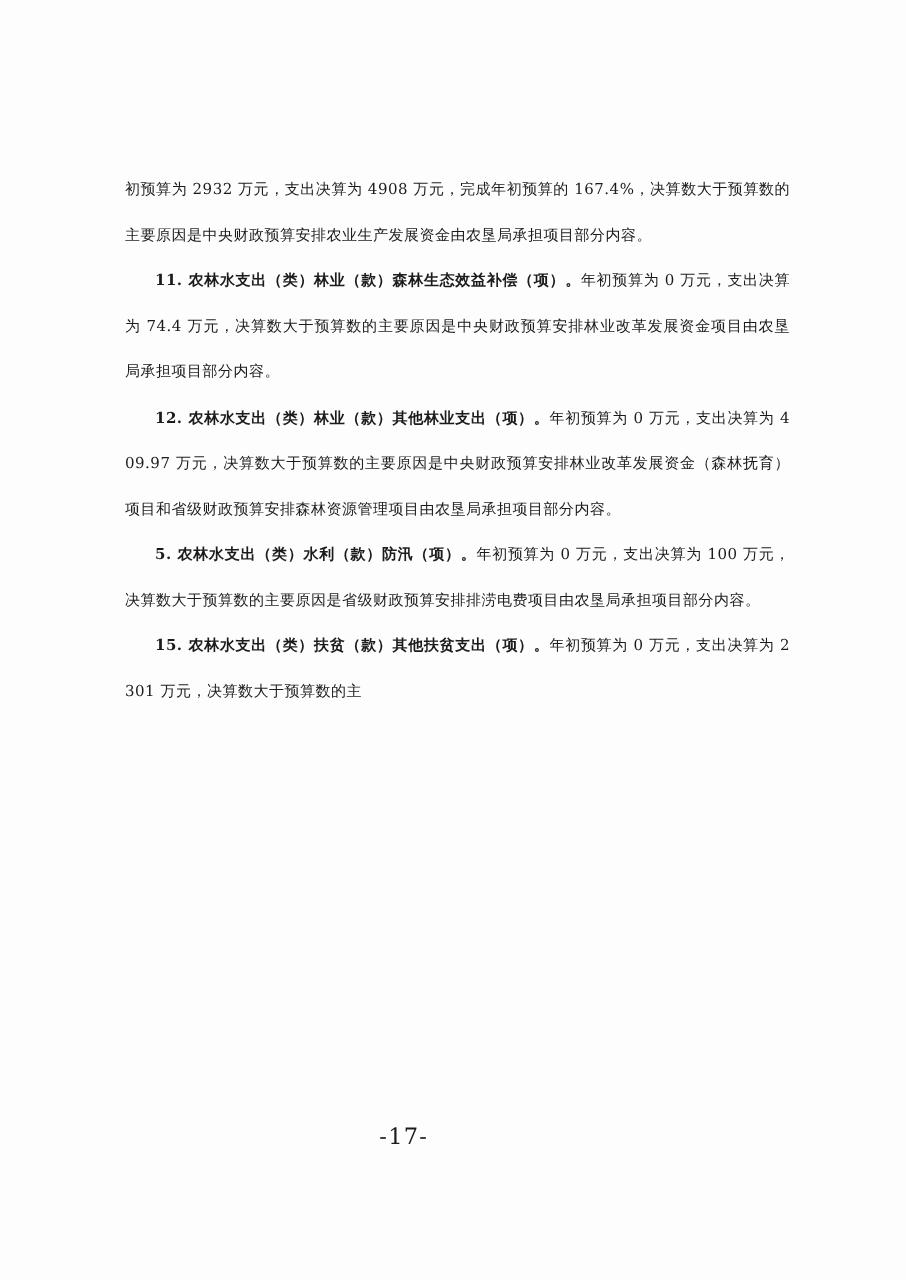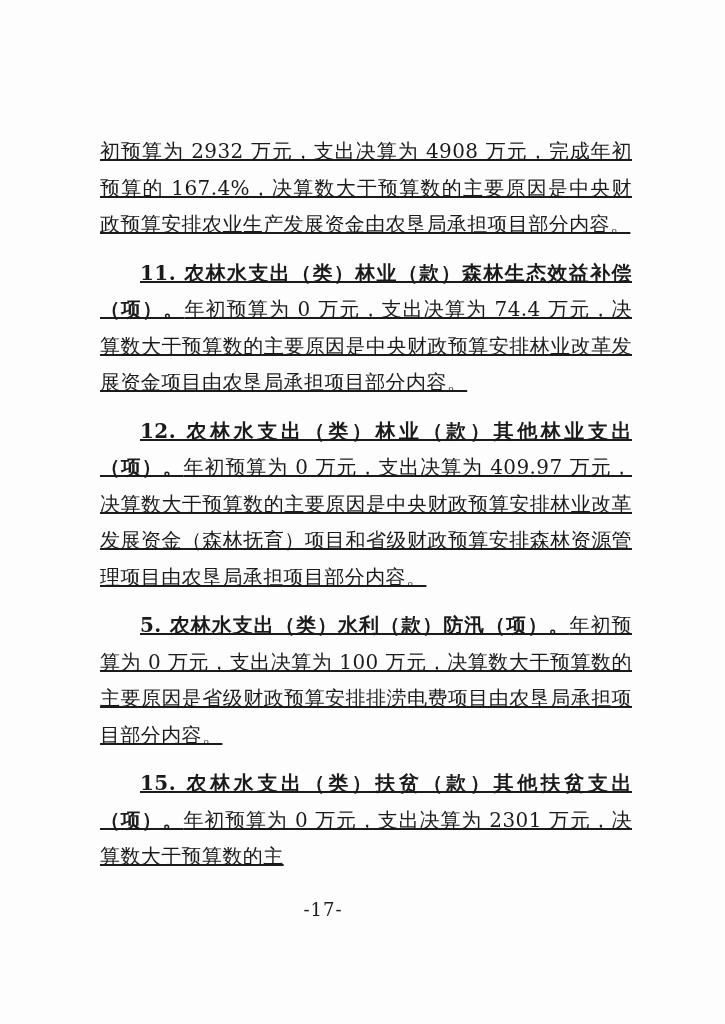--- a/index.html
+++ b/index.html
@@ -21,30 +21,29 @@
   }
 
   .content {
     position: absolute;
     left: 100px;
     top: 133px;
     width: 532px;
   }
 
   .para {
-    font-size: 20px;
+    font-size: 12px;
     line-height: 36.5px;
     text-align: justify;
     text-justify: inter-character;
     letter-spacing: 0.4px;
     word-break: break-all;
-    text-decoration: underline;
   }
 
-  .para.indent { text-indent: 2em; margin-top: 12px; }
+  .para.indent { text-indent: 2em; }
 
   .para .head {
     font-weight: bold;
   }
 
   .footer {
     position: absolute;
     left: 0;
     top: 899px;
     width: 646px;

